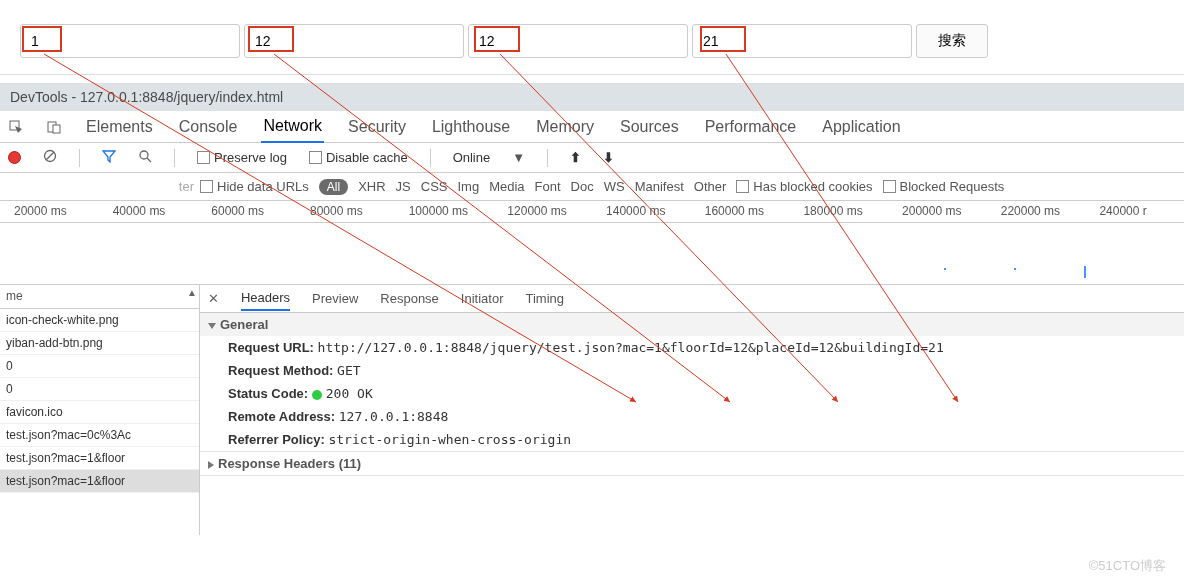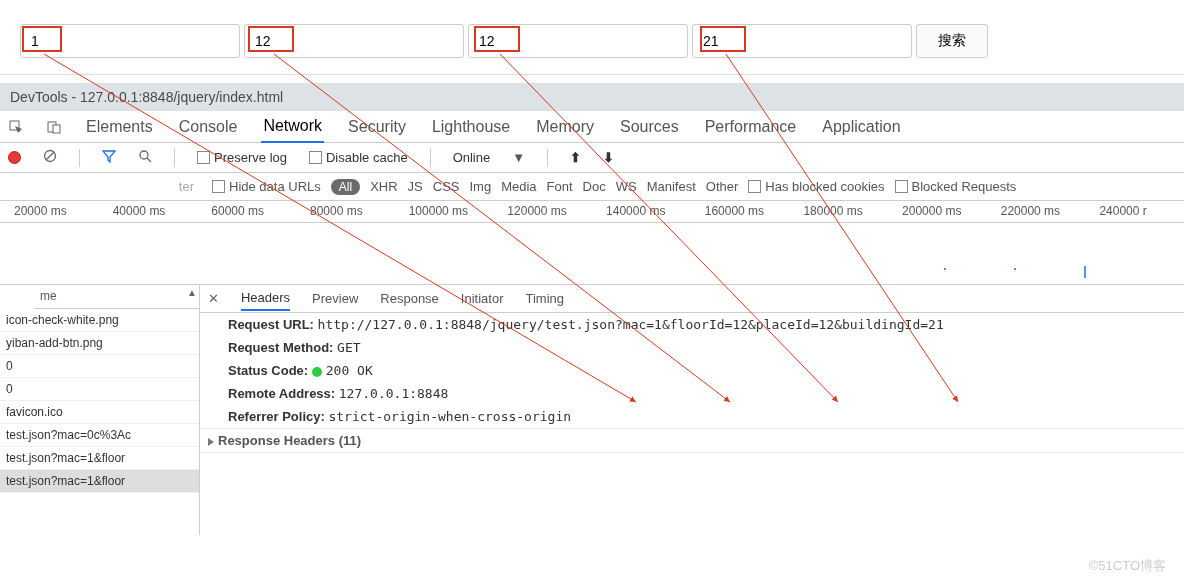--- a/index.html
+++ b/index.html
@@ -23,37 +23,37 @@
   .dt-tab.active { color: #000; border-bottom: 2px solid #1a73e8; }
   
   
   .net-toolbar { display: flex; align-items: center; border-bottom: 1px solid #ccc; height: 30px; padding: 0 8px; gap: 22px; font-size: 13px; color: #333; }
   .net-toolbar .circle-red { width: 13px; height: 13px; border-radius: 50%; background: #e53935; border:1px solid #b71c1c;}
   .net-toolbar .divider-v { width:1px; height:18px; background:#ccc; }
   .chkbox { display:inline-flex; align-items:center; gap:4px; }
   .chkbox .sq { width:13px; height:13px; border:1px solid #888; background:#fff; }
   
   
-  .filter-row { display:flex; align-items:center; border-bottom:1px solid #ccc; height:28px; font-size:13px; color:#555;gap:12px; }
+  .filter-row { display:flex; align-items:center; border-bottom:1px solid #ccc; height:28px; font-size:13px; color:#555; }
   .filter-left { width:200px; padding-left:4px; color:#aaa; text-align:right; padding-right:6px;}
   .filter-right { flex:1; display:flex; align-items:center; gap:10px; }
   .pill { background:#6b6b6b; color:#fff; border-radius:9px; padding:1px 8px; font-size:12px; }
   .ftype { color:#555; cursor:pointer; }
   
   
   .timeline-head { display:flex; border-bottom:1px solid #ccc; height:22px; font-size:12px; color:#555; }
   .timeline-head span { flex:1; text-align:left; padding-top:3px;margin-left:14px; }
   .timeline-body { height:62px; border-bottom:1px solid #ccc; position:relative; }
   .tl-tick { position:absolute; bottom:6px; width:2px; height:12px; background:#4d90fe; }
   .tl-dot { position:absolute; bottom:14px; width:2px; height:2px; background:#4d90fe; }
   
   
   .lower { display:flex; height:250px; }
   .req-list { width:200px; border-right:1px solid #ccc; overflow:hidden; }
-  .req-list-head { height:24px; border-bottom:1px solid #ccc; font-size:12px; color:#555; padding:4px 6px; position:relative;margin-left:34px; }
+  .req-list-head { height:24px; border-bottom:1px solid #ccc; font-size:12px; color:#555; padding:4px 6px; position:relative; }
   .req-row { font-size:12px; color:#333; padding:4px 6px; border-bottom:1px solid #f0f0f0; white-space:nowrap; overflow:hidden; }
   .req-row.sel { background:#ddd; }
   .scroll-up { position:absolute; right:2px; top:2px; font-size:10px; color:#666;}
   
   
   .detail { flex:1; display:flex; flex-direction:column; }
   .detail-tabs { display:flex; align-items:center; border-bottom:1px solid #ccc; height:28px; padding:0 8px; gap:22px; font-size:13px; color:#555; }
   .detail-tabs .close-x { color:#666; cursor:pointer; }
   .detail-tab { padding:4px 0; cursor:pointer; }
   .detail-tab.active { color:#333; border-bottom:2px solid #1a73e8; }
@@ -221,20 +221,21 @@
     <div class="detail-tabs">
       <span class="close-x">✕</span>
       <span class="detail-tab active">Headers</span>
       <span class="detail-tab">Preview</span>
       <span class="detail-tab">Response</span>
       <span class="detail-tab">Initiator</span>
       <span class="detail-tab">Timing</span>
     </div>
 
     <div class="section">
+      <div class="section-head"><span class="tri"></span><span>General</span></div>
       <div class="kv"><span class="k">Request URL:</span> <span class="v">http://127.0.0.1:8848/jquery/test.json?mac=1&amp;floorId=12&amp;placeId=12&amp;buildingId=21</span></div>
       <div class="kv"><span class="k">Request Method:</span> <span class="v">GET</span></div>
       <div class="kv"><span class="k">Status Code:</span> <span class="status-dot"></span><span class="v">200 OK</span></div>
       <div class="kv"><span class="k">Remote Address:</span> <span class="v">127.0.0.1:8848</span></div>
       <div class="kv"><span class="k">Referrer Policy:</span> <span class="v">strict-origin-when-cross-origin</span></div>
     </div>
 
     <div class="section">
       <div class="section-head" style="background:#fff;"><span class="tri right"></span><span>Response Headers (11)</span></div>
     </div>

